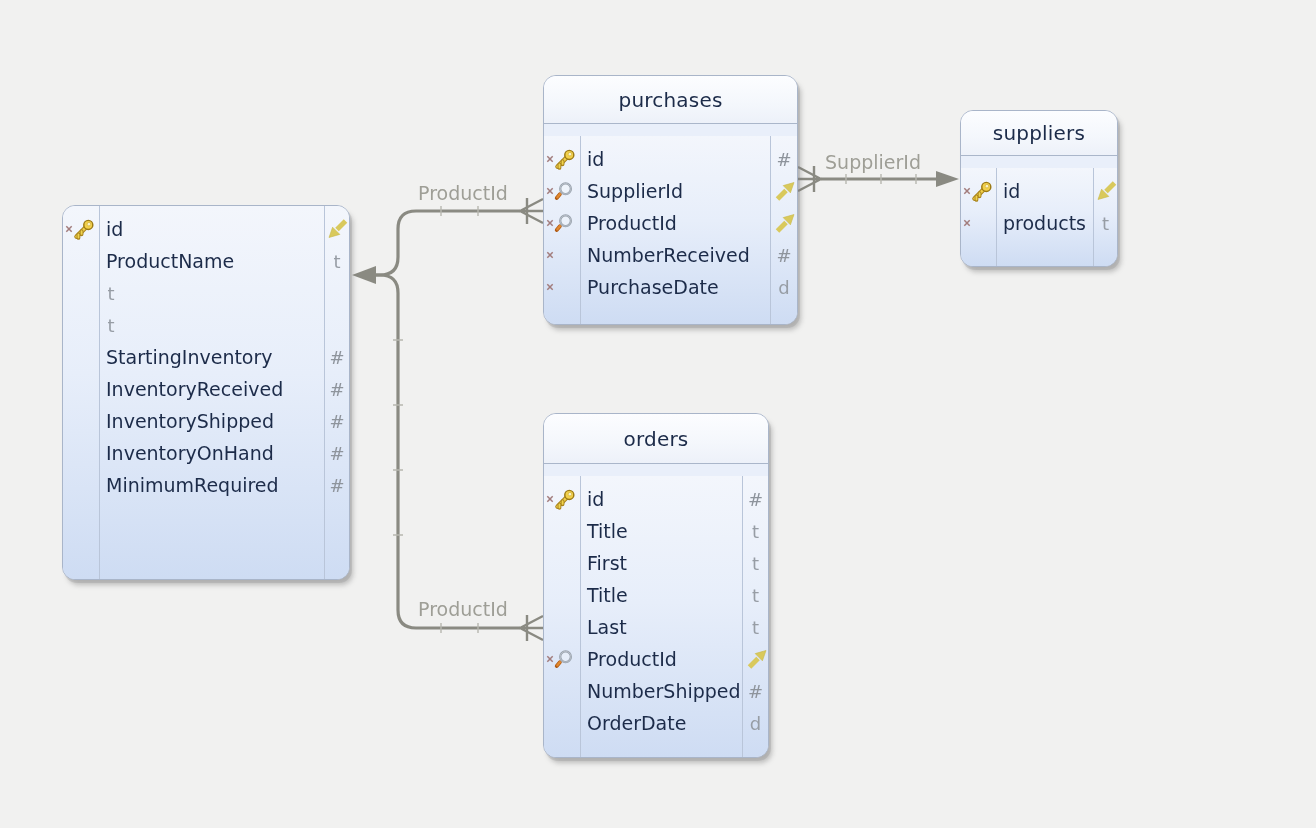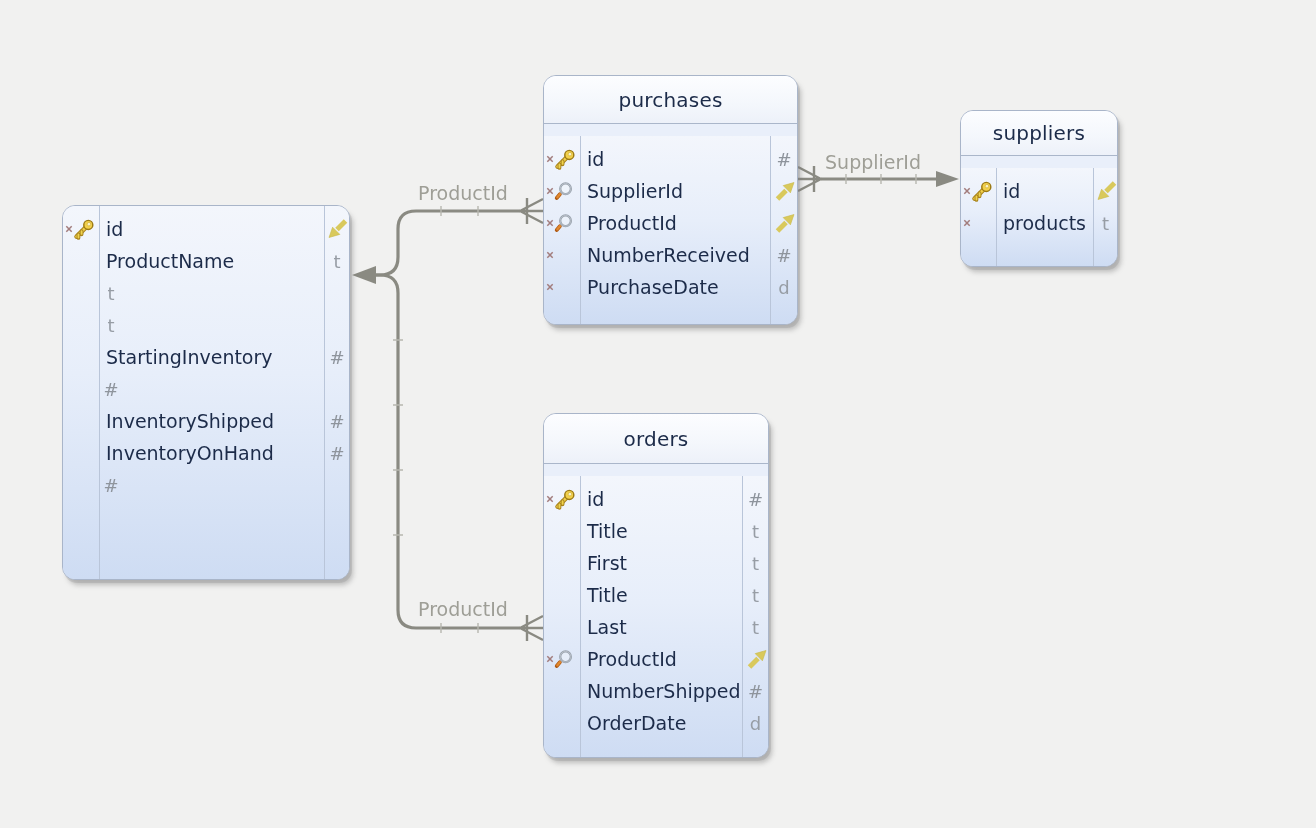--- a/index.html
+++ b/index.html
@@ -153,34 +153,36 @@
           <div class="c-icons"></div>
           <div class="c-type">t</div>
         </div>
         <div class="trow">
           <div class="c-icons"></div>
           <div class="c-name">StartingInventory</div>
           <div class="c-type hash">#</div>
         </div>
         <div class="trow">
           <div class="c-icons"></div>
+          <div class="c-name">InventoryReceived</div>
           <div class="c-type hash">#</div>
         </div>
         <div class="trow">
           <div class="c-icons"></div>
           <div class="c-name">InventoryShipped</div>
           <div class="c-type hash">#</div>
         </div>
         <div class="trow">
           <div class="c-icons"></div>
           <div class="c-name">InventoryOnHand</div>
           <div class="c-type hash">#</div>
         </div>
         <div class="trow">
           <div class="c-icons"></div>
+          <div class="c-name">MinimumRequired</div>
           <div class="c-type hash">#</div>
         </div>
       </div>
   </div>
 
   <div class="etable" style="left:543px; top:75px; width:255px; height:250px; --strip:36px; --typew:26px; --headh:48px;">
     <div class="thead">
       <span>purchases</span>
     </div>
     <div class="tbody">

